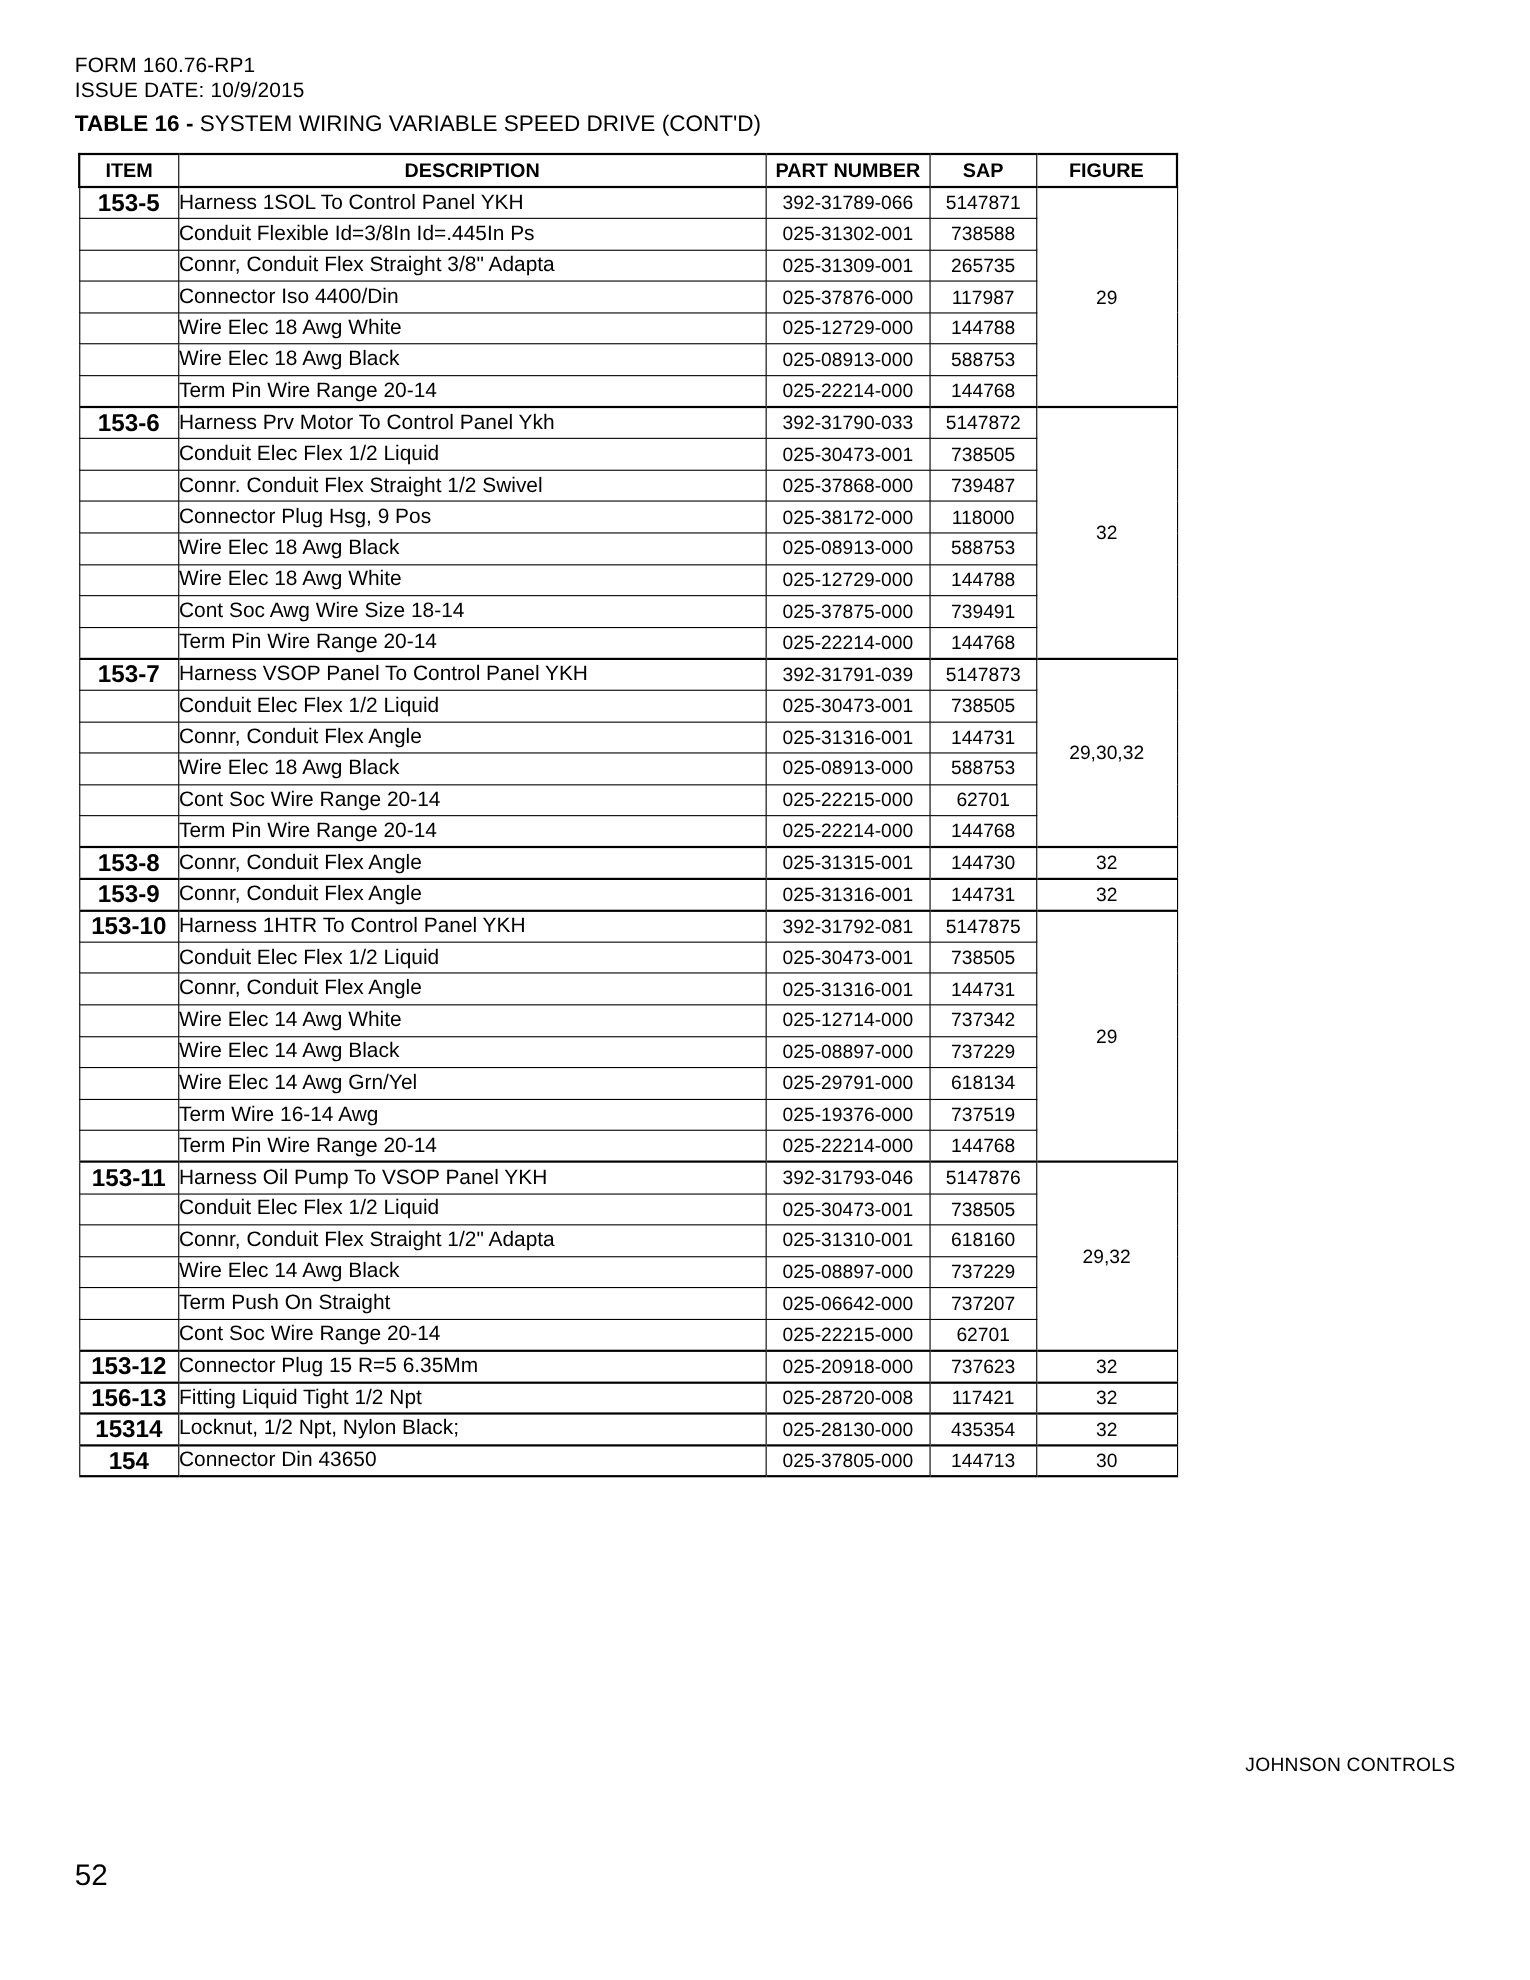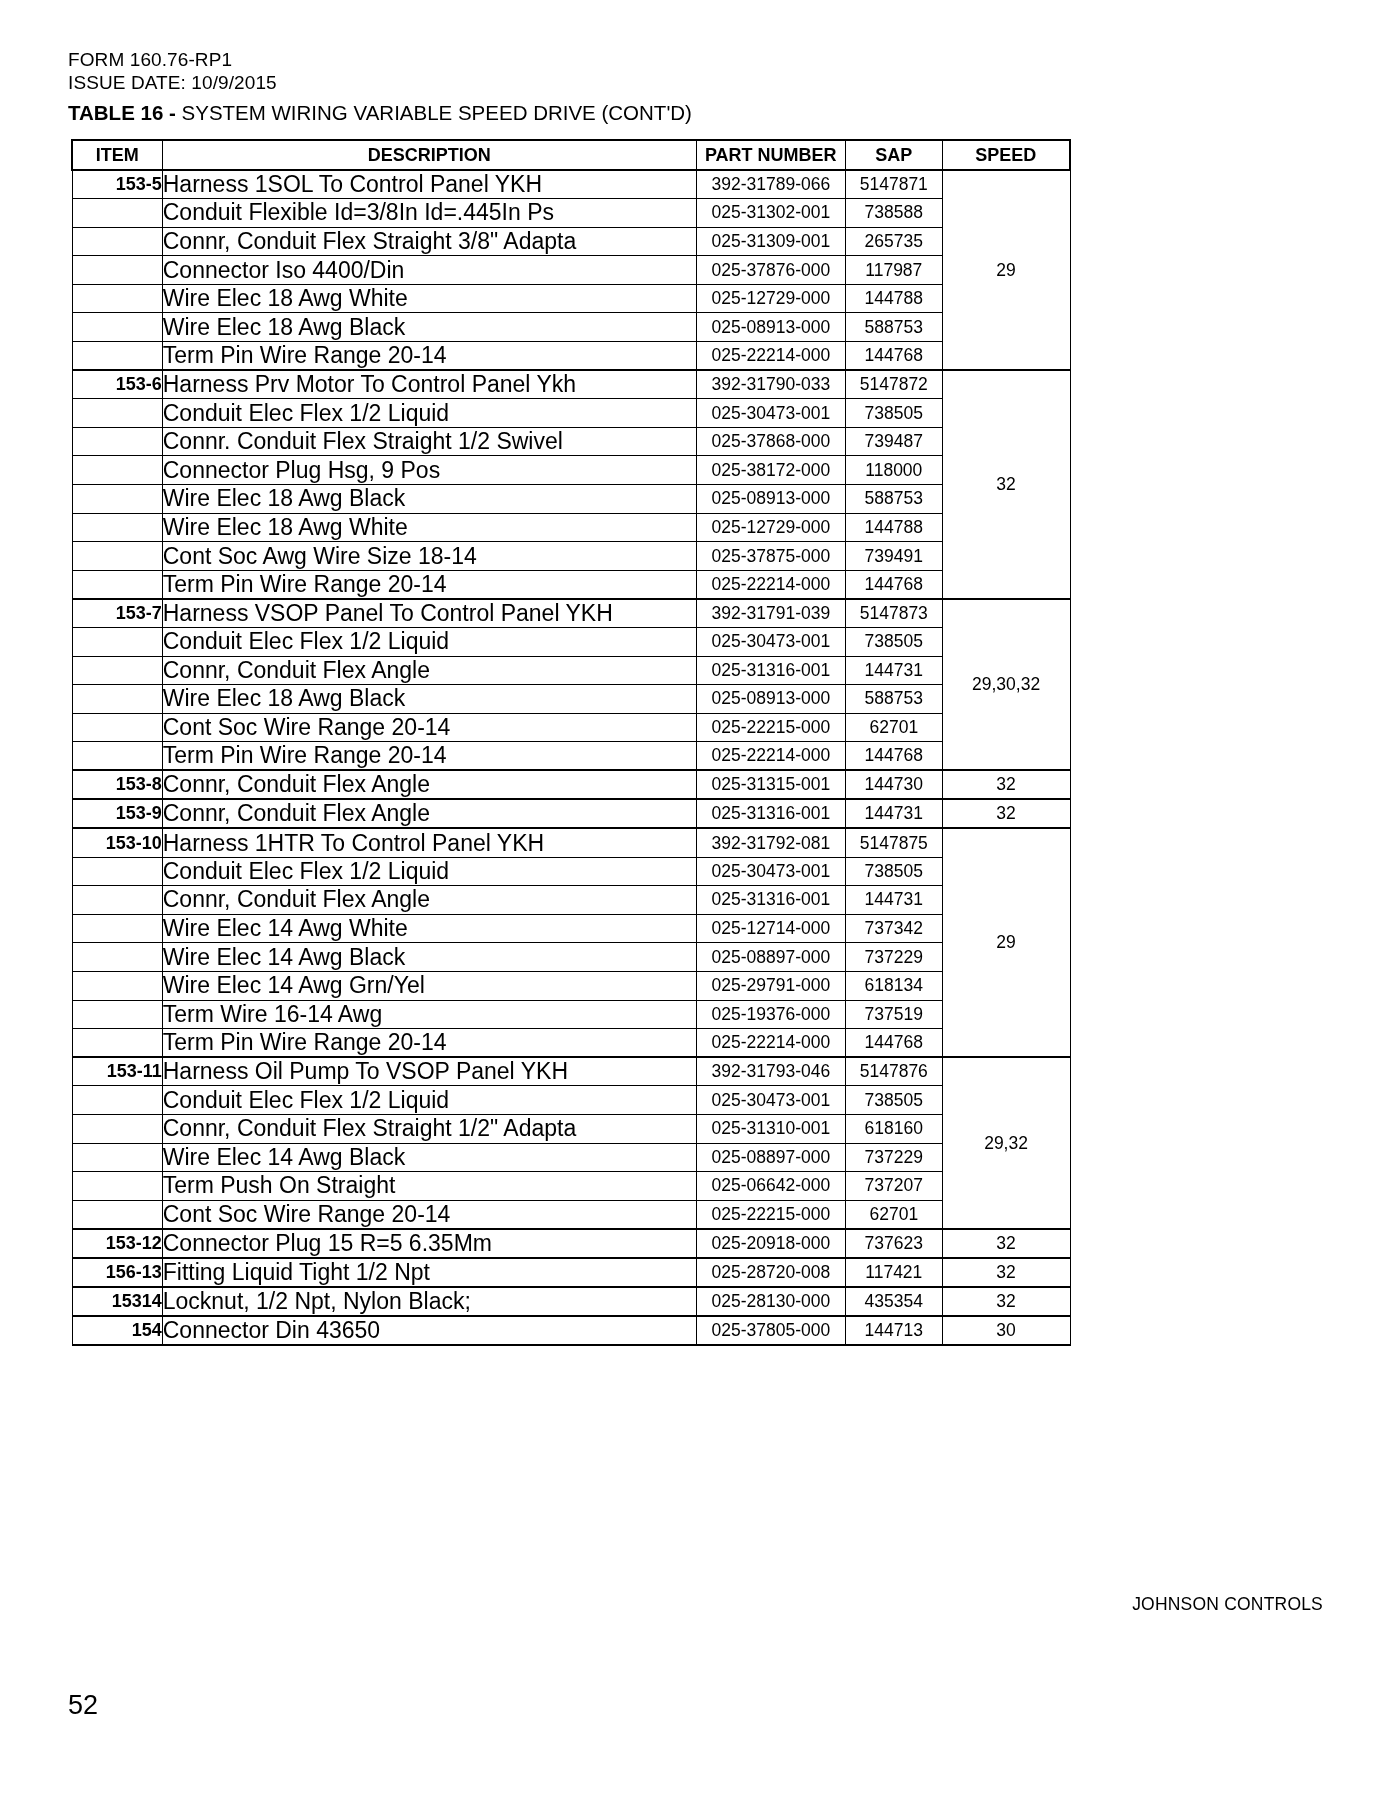--- a/index.html
+++ b/index.html
@@ -67,29 +67,29 @@
     text-align: center;
     font-size: 18px;
     height: 30px;
     border-bottom: 2.5px solid #000;
     border-top: 2.5px solid #000;
   }
   table.parts thead th.first { border-left: 2.5px solid #000; margin-top: 16px; }
   table.parts thead th.last  { border-right: 2.5px solid #000; }
 
   td.item {
-    text-align: right;
+    text-align: center;
     font-weight: bold;
     border-left: 2.5px solid #000;
-    font-size: 18px;
+    font-size: 22px;
   }
   td.desc {
     text-align: left;
     padding-left: 7px;
-    font-size: 23px;
+    font-size: 19px;
   }
   td.part, td.sap {
     text-align: center;
     font-size: 17.5px;
   }
   td.fig {
     text-align: center;
     border-right: 2.5px solid #000;
     font-size: 17.5px;
   }
@@ -137,21 +137,21 @@
         <col class="c-part">
         <col class="c-sap">
         <col class="c-fig">
     </colgroup>
     <thead>
       <tr>
         <th class="first">ITEM</th>
         <th>DESCRIPTION</th>
         <th>PART NUMBER</th>
         <th>SAP</th>
-        <th class="last">SPEED</th>
+        <th class="last">FIGURE</th>
       </tr>
     </thead>
     <tbody id="parts-body">
         <tr class="group-start">
           <td class="item item-span">153-5</td>
           <td class="desc">Harness 1SOL To Control Panel YKH</td>
           <td class="part">392-31789-066</td>
           <td class="sap">5147871</td>
           <td class="fig" rowspan="7">29</td>
         </tr>

